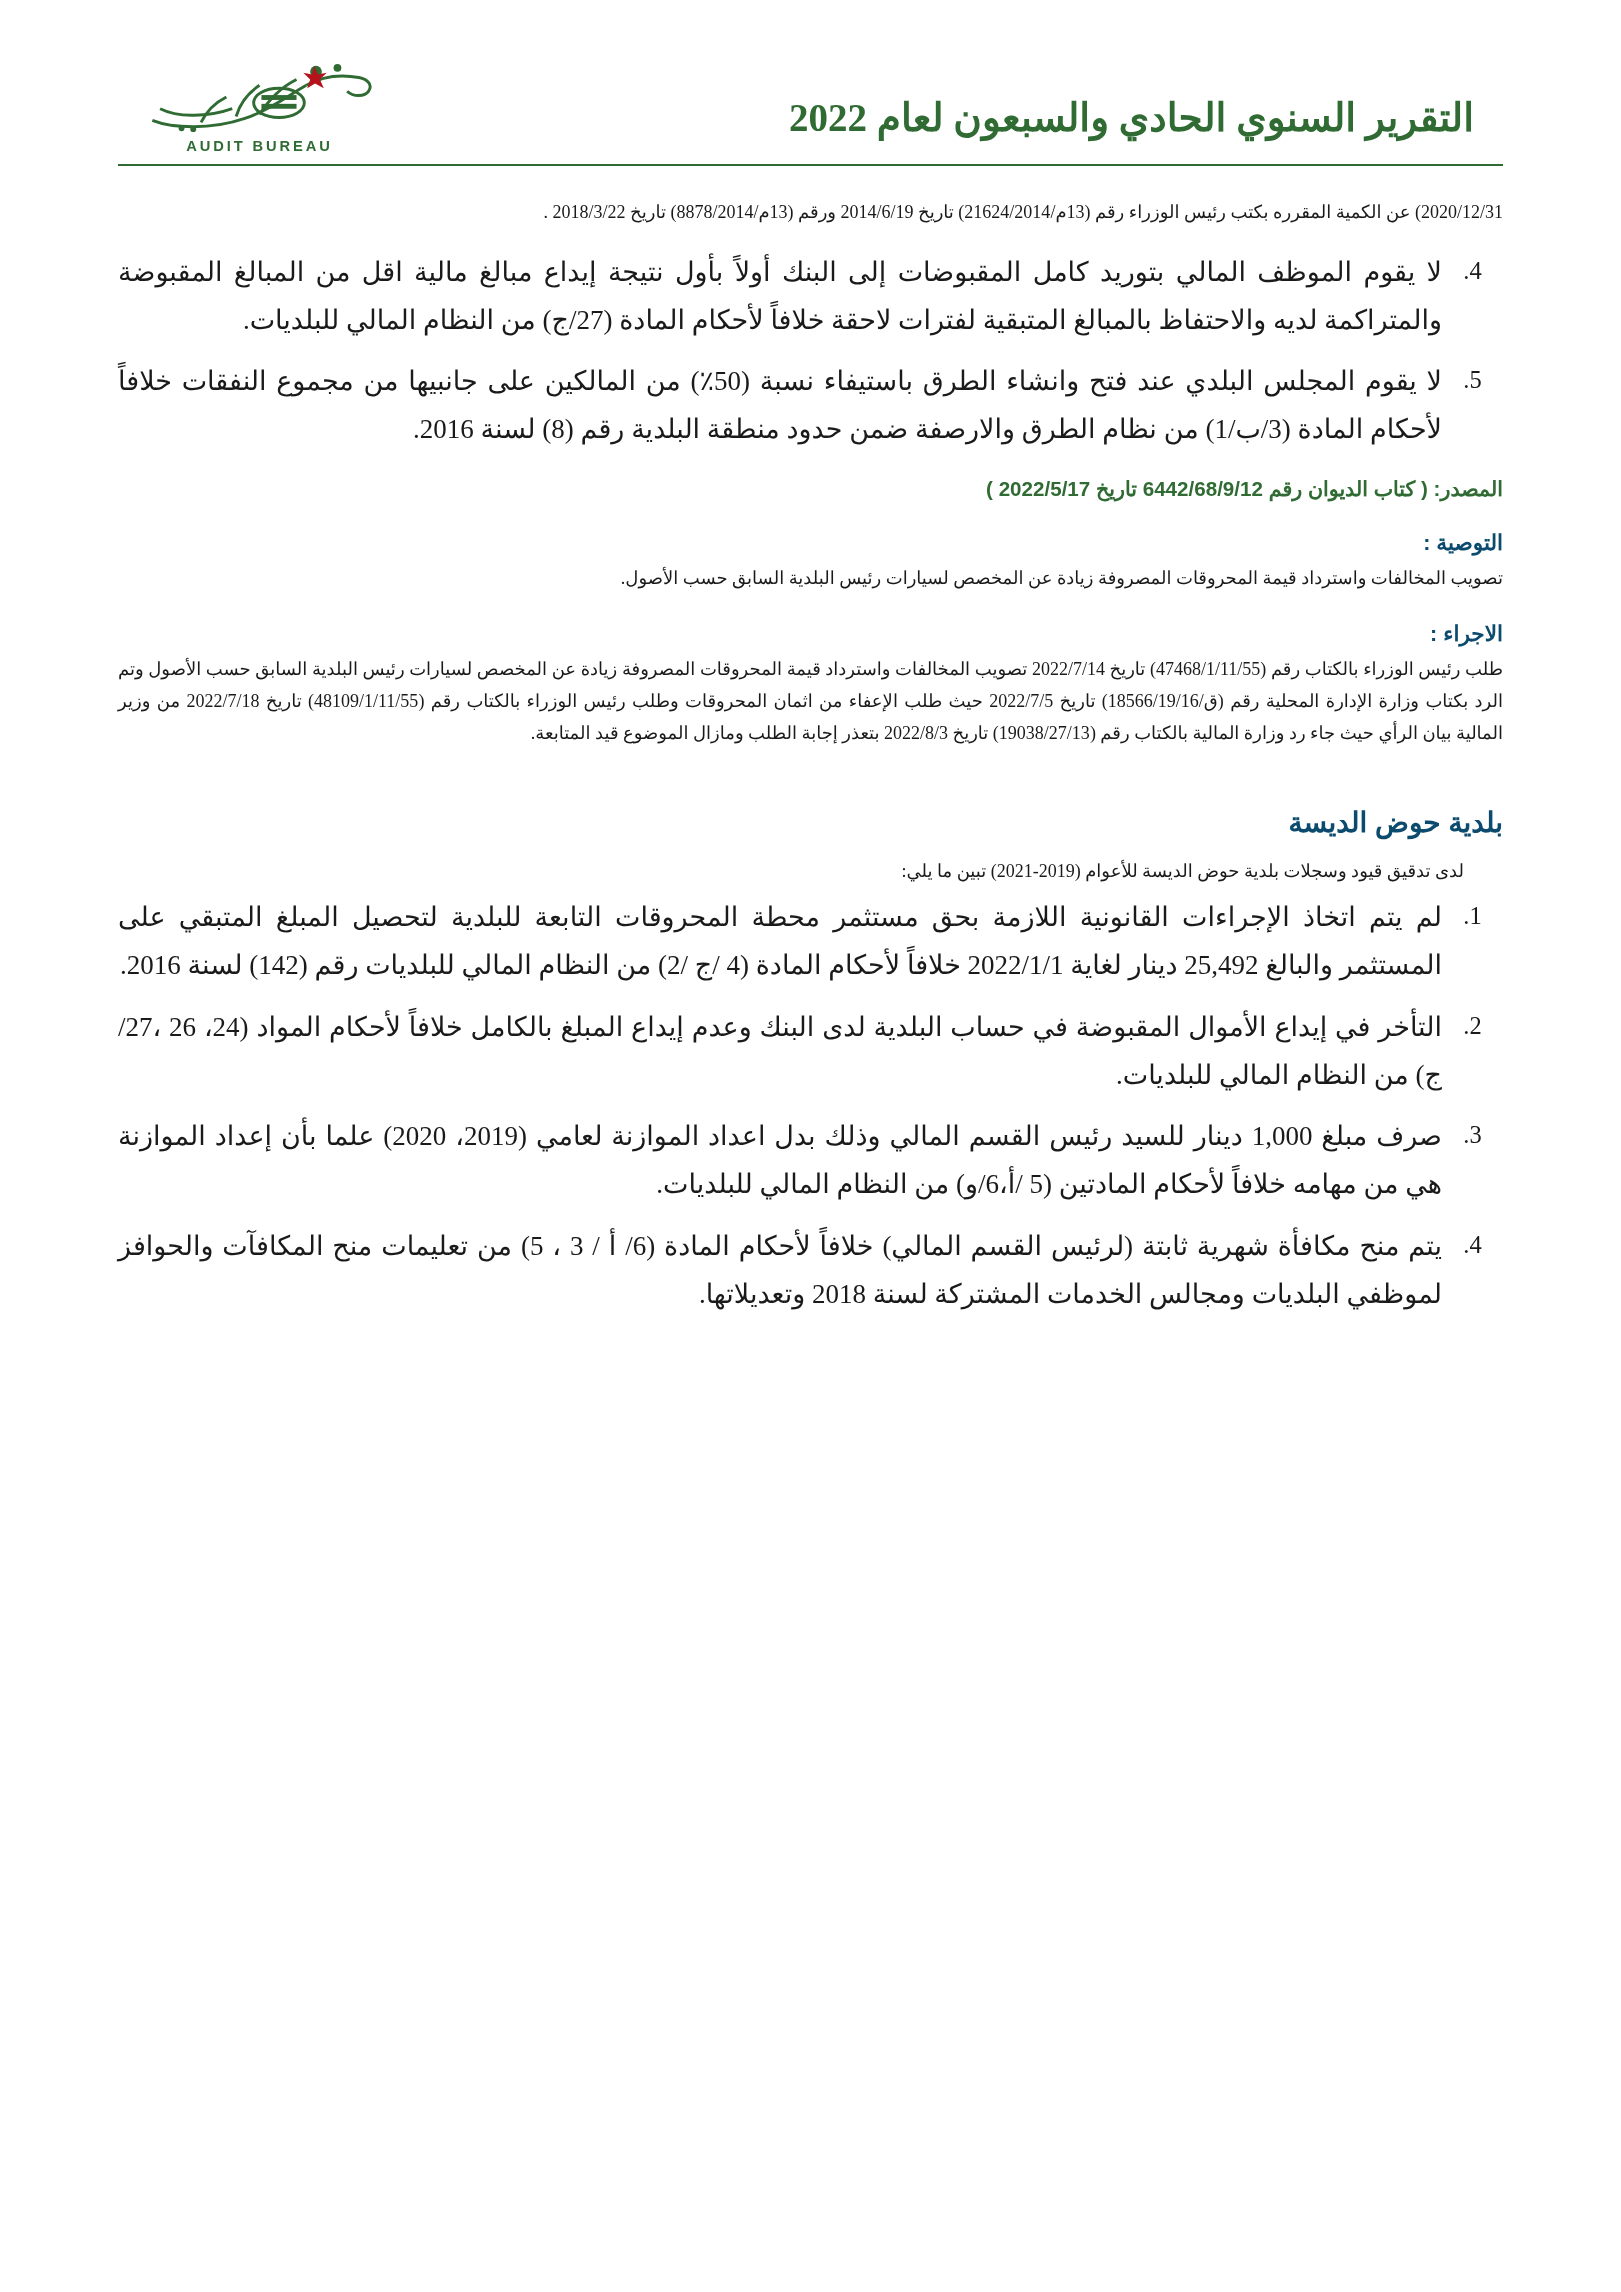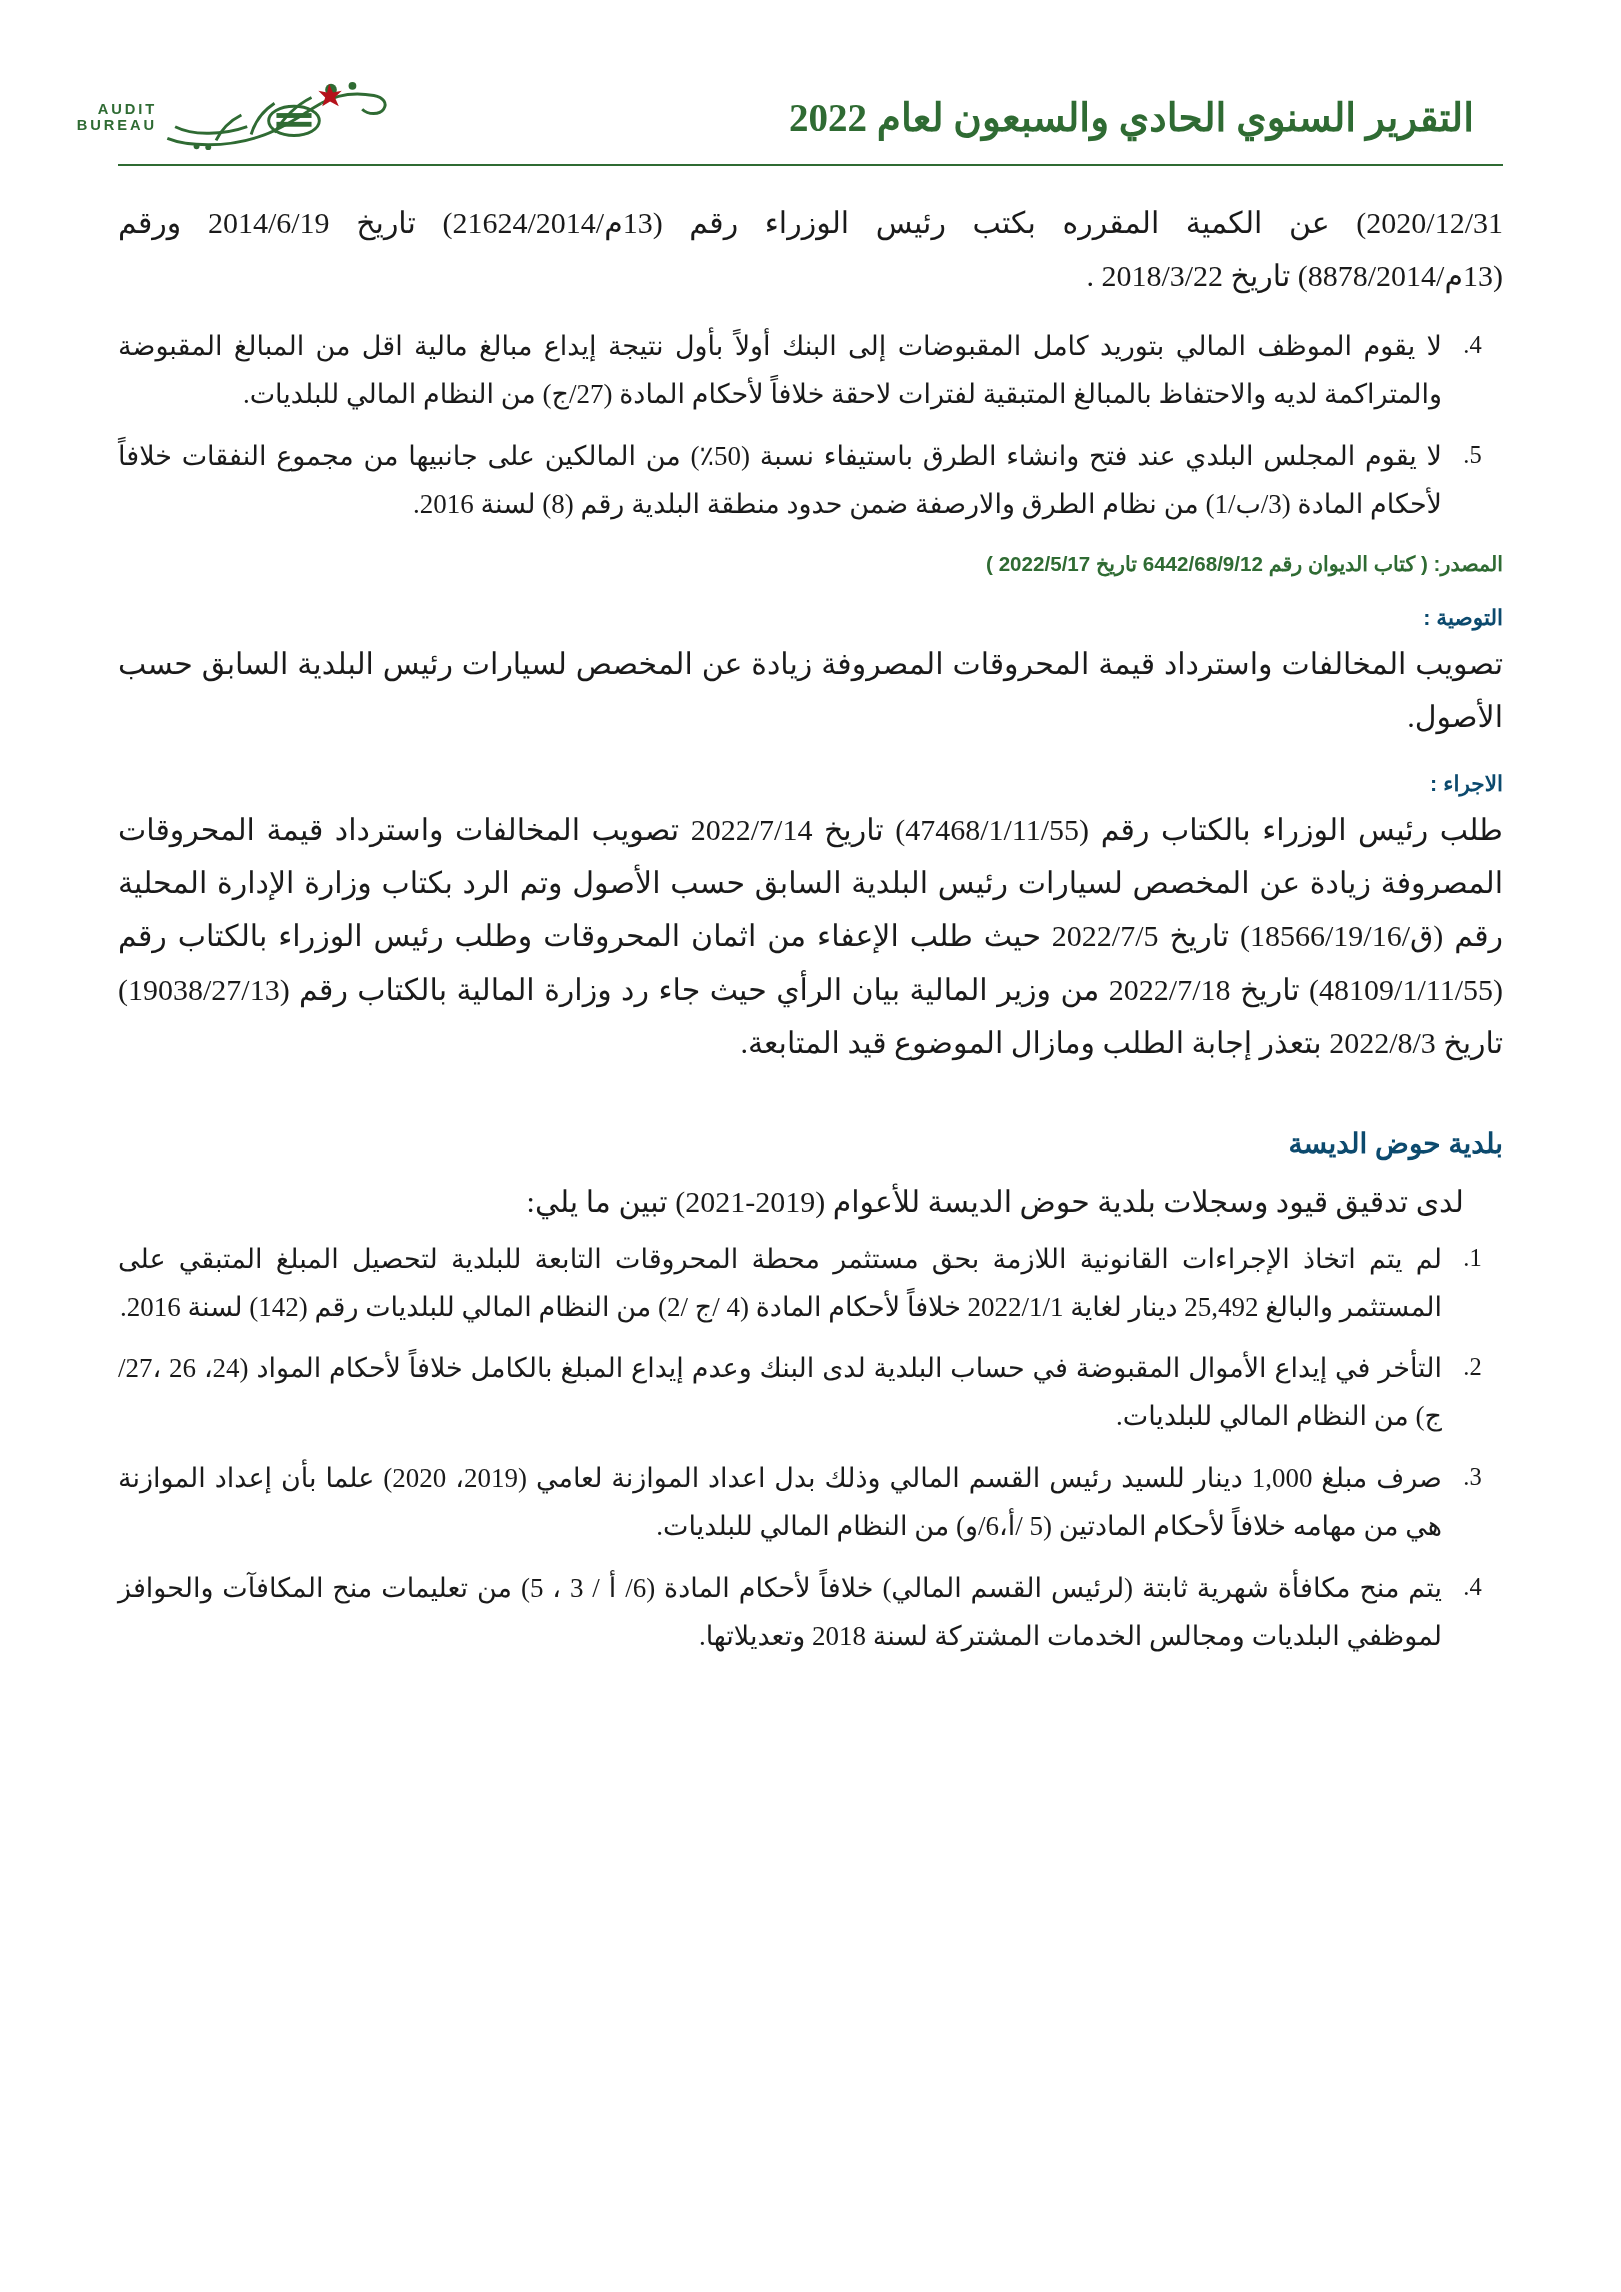--- a/index.html
+++ b/index.html
@@ -42,21 +42,21 @@
     font-size: 39px;
     font-weight: bold;
     color: #2f6b33;
     letter-spacing: 0px;
     white-space: nowrap;
     padding-bottom: 21.6px;
     direction: rtl;
   }
   .logo {
     display: flex;
-    flex-direction: row;
+    flex-direction: column;
     align-items: center;
     width: 265px;
     padding-bottom: 7.8px;
   }
   .logo-art {
     position: relative;
     width: 235px;
     height: 76px;
   }
   .logo-art svg { display: block; }
@@ -79,21 +79,21 @@
   
   .content {
     position: absolute;
     top: 196px;
     right: 118px;
     left: 118px;
     direction: rtl;
     text-align: justify;
   }
   .para {
-    font-size: 30px;
+    font-size: 18px;
     line-height: 1.78;
     margin: 0 0 5.9px 0;
     text-align: justify;
     text-justify: inter-word;
   }
   .lead-para {
     padding-right: 39px;
   }
   .list {
     margin: 0;

